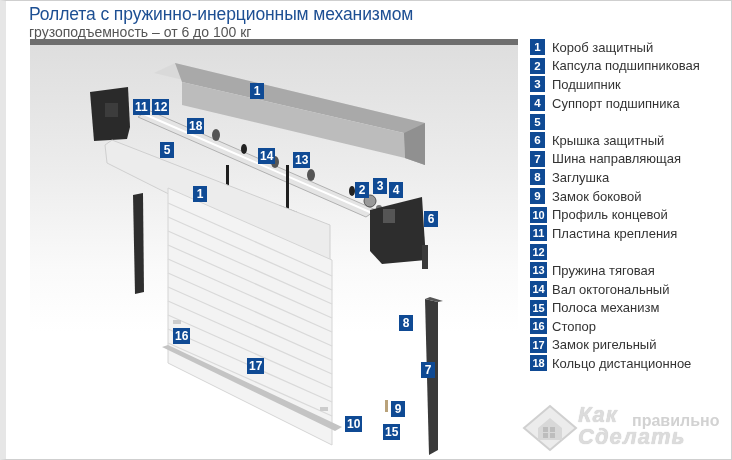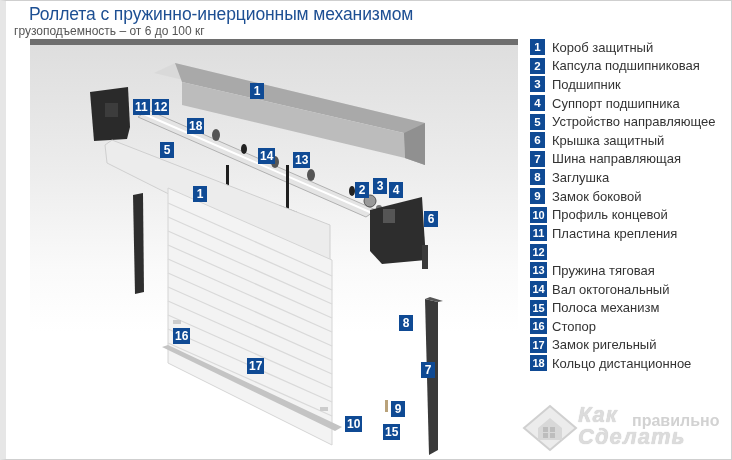--- a/index.html
+++ b/index.html
@@ -1,20 +1,20 @@
 <!DOCTYPE html>
 <html><head>
 <meta charset="utf-8">
 <style>
   * { box-sizing: border-box; margin: 0; padding: 0; }
   html, body { width: 732px; height: 460px; background: #ffffff; overflow: hidden; }
   body { font-family: "Liberation Sans", sans-serif; position: relative; }
   .frame { position: absolute; left: 0; top: 0; width: 732px; height: 460px; border: 1px solid #cfcfcf; border-left: 6px solid #e6e6e6; background: #fff; }
   .title { position: absolute; left: 29px; top: 4px; font-size: 17.5px; font-weight: normal; color: #1d4f93; letter-spacing: -0.1px; white-space: nowrap; }
-  .subtitle { position: absolute; left: 14px; top: 24px; font-size: 12px; color: #555; white-space: nowrap; }
+  .subtitle { position: absolute; left: 29px; top: 24px; font-size: 14px; color: #555; white-space: nowrap; }
   .bar { position: absolute; left: 30px; top: 39px; width: 488px; height: 6px; background: #6e6e6e; }
   .stage { position: absolute; left: 30px; top: 45px; width: 488px; height: 410px;
            background: linear-gradient(to bottom, #dedede 0%, #ececec 30%, #fafafa 55%, #ffffff 70%); overflow: hidden; }
   .badge { position: absolute; background: #0f4a94; color: #fff; font-weight: bold; font-size: 12px;
            display: flex; align-items: center; justify-content: center; height: 16px; min-width: 14px; padding: 0 2px;
            font-family: "Liberation Sans", sans-serif; }
   .legend { position: absolute; left: 530px; top: 38px; }
   .legend-item { display: flex; align-items: center; height: 18.6px; }
   .legend-num { width: 15px; height: 16px; background: #0f4a94; color: #fff; font-weight: bold; font-size: 11.5px;
                 display: flex; align-items: center; justify-content: center; margin-right: 7px; flex: none; }
@@ -145,21 +145,20 @@
   <div class="legend-item">
       <span class="legend-num">3</span>
       <span class="legend-label">Подшипник</span>
     </div>
   <div class="legend-item">
       <span class="legend-num">4</span>
       <span class="legend-label">Суппорт подшипника</span>
     </div>
   <div class="legend-item">
       <span class="legend-num">5</span>
-      <span class="legend-label">Устройство направляющее</span>
     </div>
   <div class="legend-item">
       <span class="legend-num">6</span>
       <span class="legend-label">Крышка защитный</span>
     </div>
   <div class="legend-item">
       <span class="legend-num">7</span>
       <span class="legend-label">Шина направляющая</span>
     </div>
   <div class="legend-item">

